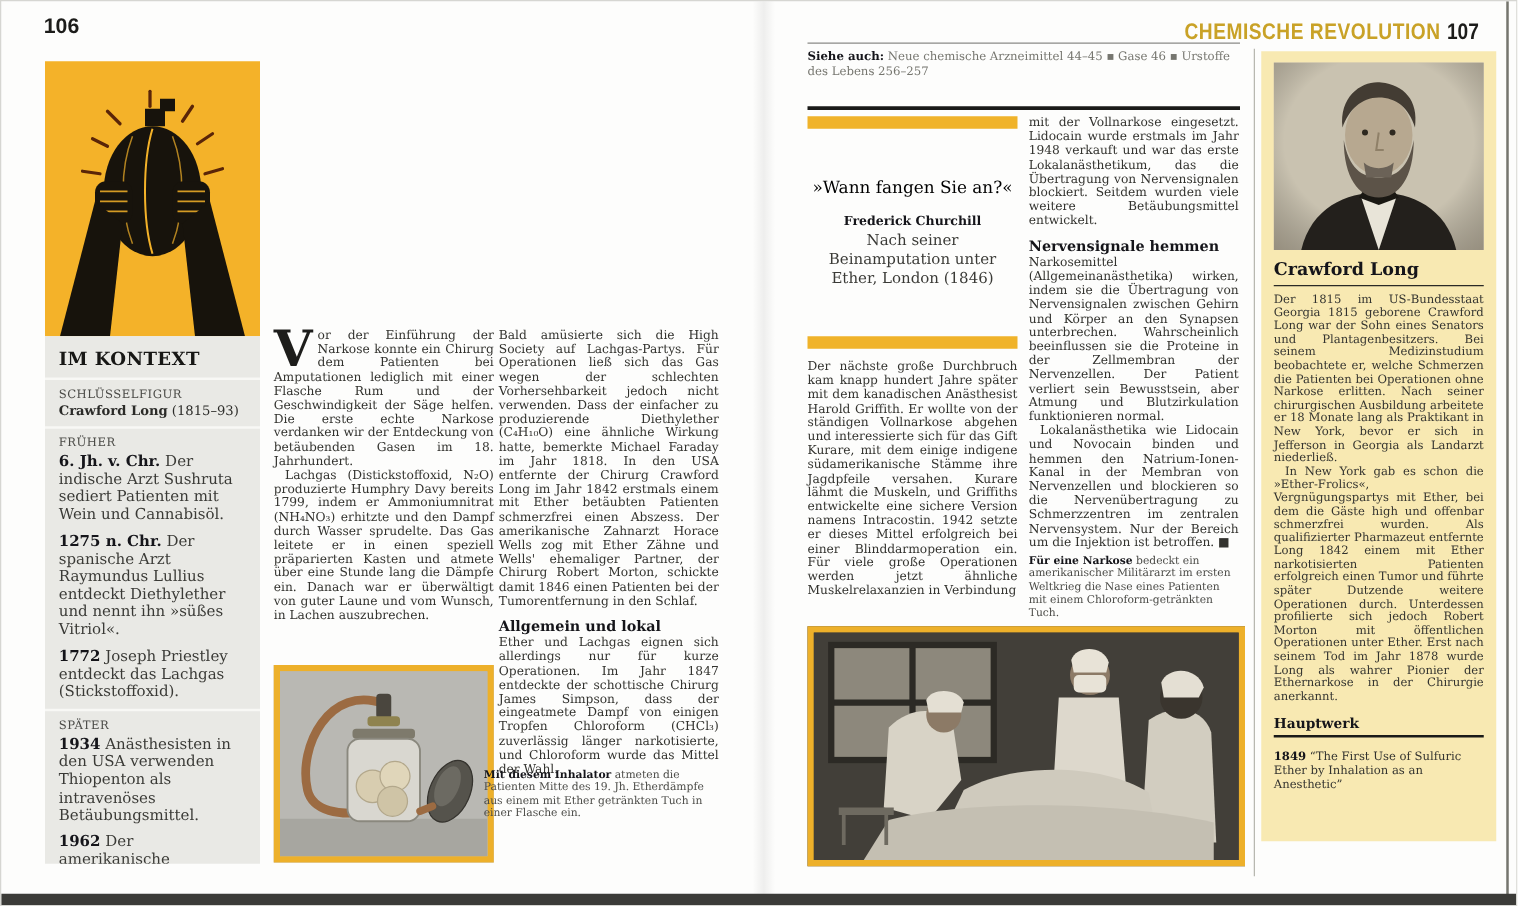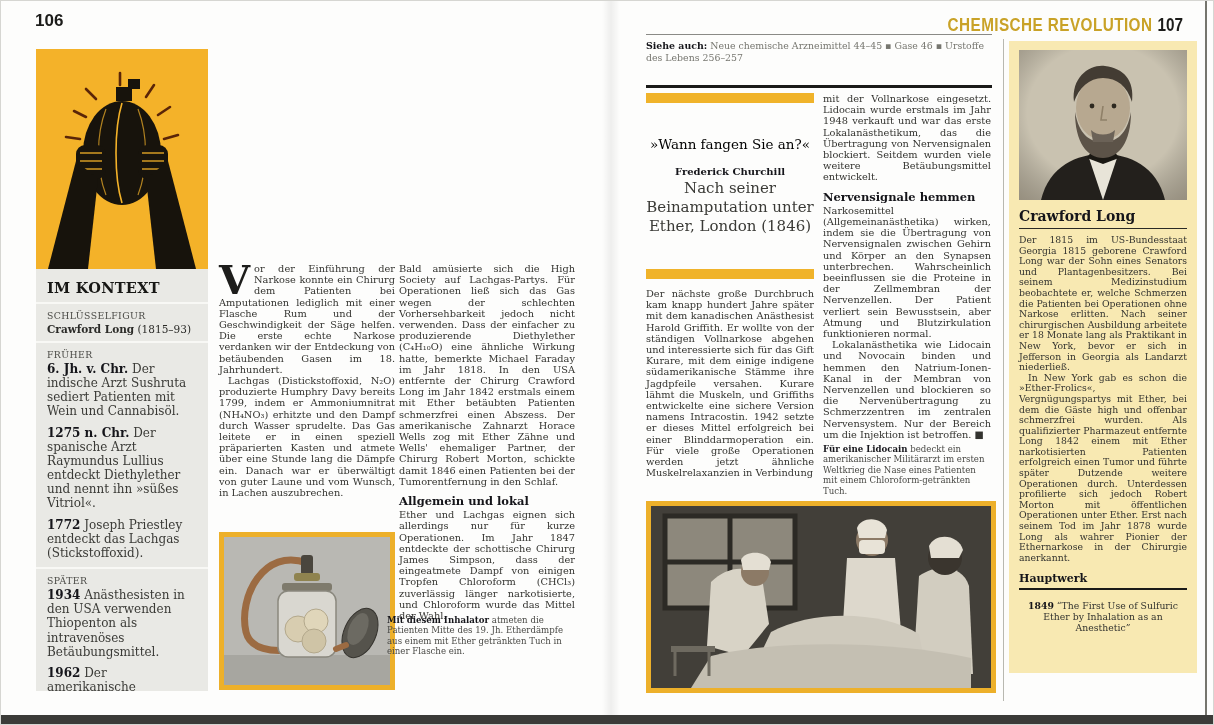--- a/index.html
+++ b/index.html
@@ -54,40 +54,40 @@
   .header-right{right:30px;top:14px;font-size:18px;font-weight:bold;white-space:nowrap;
     transform:scaleX(0.85);transform-origin:100% 0;}
   .header-right .chapter{color:#C9A227;letter-spacing:0.5px;}
   .header-right .pnum{color:#1c1c1a;margin-left:6px;}
 
   .quote-box{left:645px;top:92px;width:168px;height:186px;display:flex;flex-direction:column;}
   .qbar{height:10px;background:#F0B32A;}
   .qmid{flex:1;display:flex;flex-direction:column;justify-content:center;text-align:center;}
   .qtext{font-size:13.5px;color:#000000;margin:0 0 14px 0;}
   .qauthor{font-size:10px;font-weight:bold;margin:0;color:#15151a;}
-  .qsource{font-size:15px;margin:2px 0 0 0;color:#3a3a36;line-height:1.25;}
+  .qsource{font-size:12px;margin:2px 0 0 0;color:#3a3a36;line-height:1.25;}
 
   .col3{left:645px;top:287px;width:168px;}
   .col4{left:822px;top:92px;width:168px;}
   .cap-col4{left:822px;top:443px;width:168px;}
 
   .surgery-frame{left:645px;top:500px;width:350px;height:192px;background:#3f3c37;
     border:5px solid #EDB02A;box-sizing:border-box;}
 
   .bio-box{left:1008px;top:40px;width:188px;height:632px;background:#F8E9B2;
     box-sizing:border-box;padding:9px 10px;overflow:hidden;}
   .portrait{width:168px;height:150px;background:#c9c2b2;display:block;}
   .bio-name{font-size:14px;font-weight:bold;margin:8px 0 4px 0;color:#15151a;}
   .bio-rule{border:none;border-top:1.5px solid #2a2a26;margin:0 0 6px 0;}
   .bio-text{font-size:9.3px;line-height:10.6px;text-align:justify;color:#33332f;}
   .bio-text p{margin:0;}
   .bio-text p + p{text-indent:9px;}
   .bio-sub{font-size:11px;font-weight:bold;margin:9px 0 3px 0;color:#15151a;}
   .bio-rule2{border:none;border-top:2.5px solid #1a1a18;margin:0 0 6px 0;}
-  .bio-work{font-size:9.3px;line-height:11px;color:#33332f;text-align:center;}
+  .bio-work{font-size:9.3px;line-height:11px;color:#33332f;}
   .bio-work b{color:#15151a;}
 
   
   .gutter{left:601px;top:0;width:18px;height:725px;
     background:linear-gradient(90deg,rgba(0,0,0,0) 0%,rgba(0,0,0,0.06) 50%,rgba(0,0,0,0) 100%);}
   .sidebar-shadow{left:1002px;top:38px;width:1px;height:662px;background:#b8b8b0;}
   .right-edge{right:6px;top:0;width:2px;height:725px;background:#75756e;}
   .bottom-bar{left:0;bottom:0;width:100%;height:9px;background:#3B3B38;}
 </style>
 </head>
@@ -211,21 +211,21 @@
   </div>
 
   <div class="abs bodycol col4">
     <p>mit der Vollnarkose eingesetzt. Lidocain wurde erstmals im Jahr 1948 verkauft und war das erste Lokalanästhetikum, das die Übertragung von Nervensignalen blockiert. Seitdem wurden viele weitere Betäubungsmittel entwickelt.</p>
     <p class="subhead">Nervensignale hemmen</p>
     <p style="text-indent:0;">Narkosemittel (Allgemeinanästhetika) wirken, indem sie die Übertragung von Nervensignalen zwischen Gehirn und Körper an den Synapsen unterbrechen. Wahrscheinlich beeinflussen sie die Proteine in der Zellmembran der Nervenzellen. Der Patient verliert sein Bewusstsein, aber Atmung und Blutzirkulation funktionieren normal.</p>
     <p>Lokalanästhetika wie Lidocain und Novocain binden und hemmen den Natrium-Ionen-Kanal in der Membran von Nervenzellen und blockieren so die Nervenübertragung zu Schmerzzentren im zentralen Nervensystem. Nur der Bereich um die Injektion ist betroffen. ■</p>
   </div>
 
   <div class="abs caption cap-col4">
-    <b>Für eine Lidocain</b><span> bedeckt ein amerikanischer Militärarzt im ersten Weltkrieg die Nase eines Patienten mit einem Chloroform-getränkten Tuch.</span>
+    <b>Für eine Narkose</b><span> bedeckt ein amerikanischer Militärarzt im ersten Weltkrieg die Nase eines Patienten mit einem Chloroform-getränkten Tuch.</span>
   </div>
 
   <div class="abs surgery-frame">
     <svg width="340" height="182" viewBox="0 0 340 182">
       <rect width="340" height="182" fill="#423f39"></rect>
 
       <rect x="14" y="10" width="130" height="92" fill="#8d887c"></rect>
       <g stroke="#2c2a25" stroke-width="5">
         <line x1="14" y1="56" x2="144" y2="56"></line>
         <line x1="79" y1="10" x2="79" y2="102"></line>

